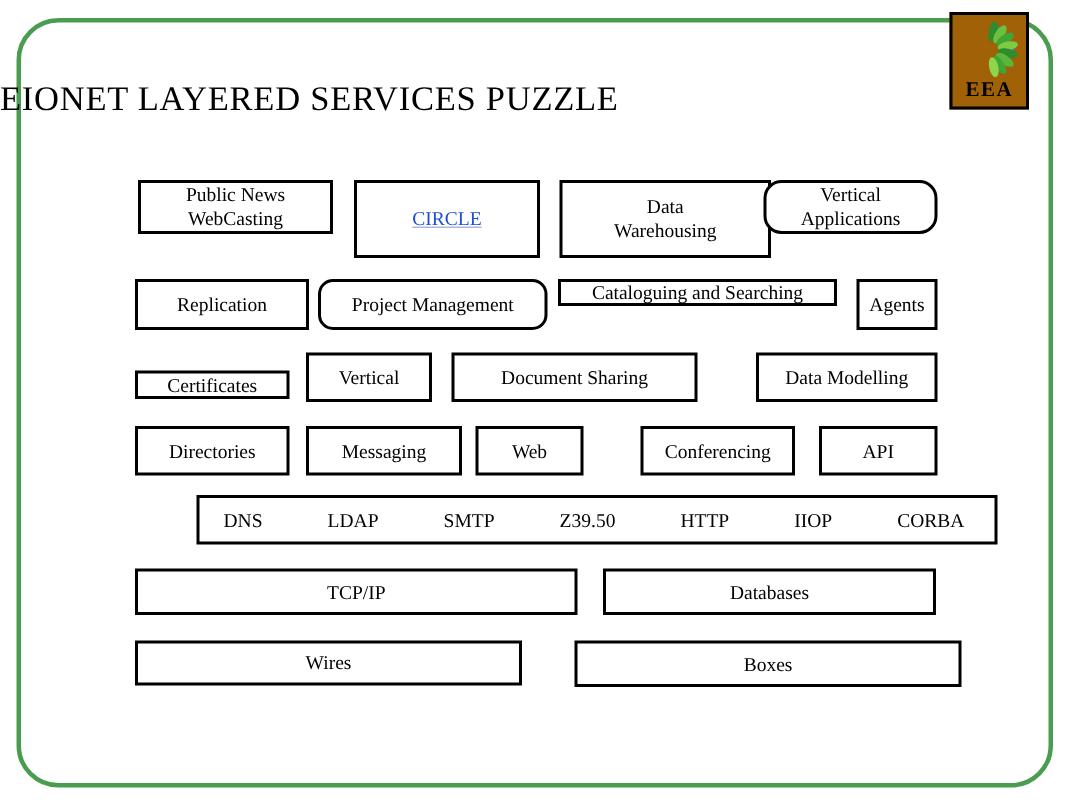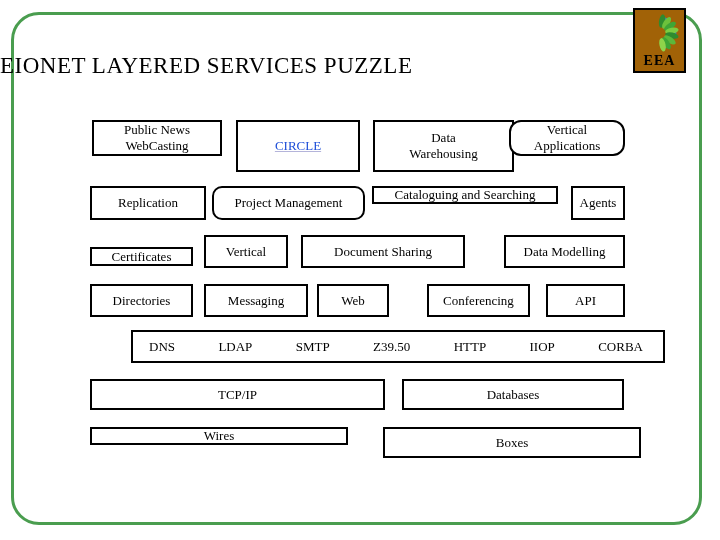--- a/index.html
+++ b/index.html
@@ -183,18 +183,18 @@
   <span>CORBA</span>
 </div>
 
 <div class="pbox" style="left:90px;top:379px;width:295px;height:31px;">
   <span>TCP/IP</span>
 </div>
 <div class="pbox" style="left:402px;top:379px;width:222px;height:31px;">
   <span>Databases</span>
 </div>
 
-<div class="pbox" style="left:90px;top:427px;width:258px;height:18px;">
+<div class="pbox" style="left:90px;top:427px;width:258px;height:30px;">
   <span>Wires</span>
 </div>
 <div class="pbox" style="left:366px;top:427px;width:258px;height:31px;margin-left:17px;">
   <span>Boxes</span>
 </div>
 
 </body></html>

